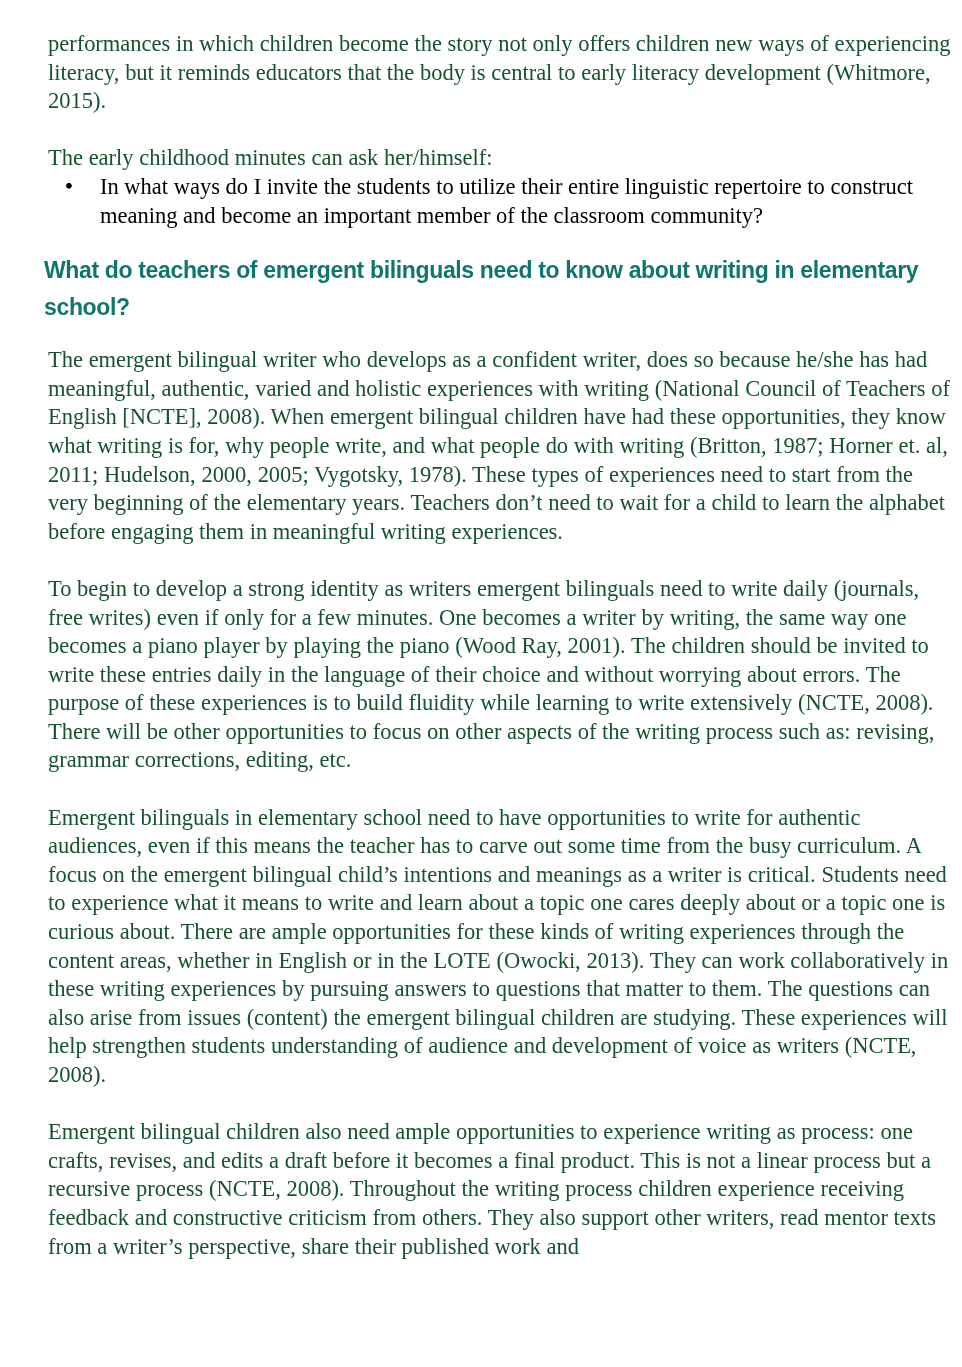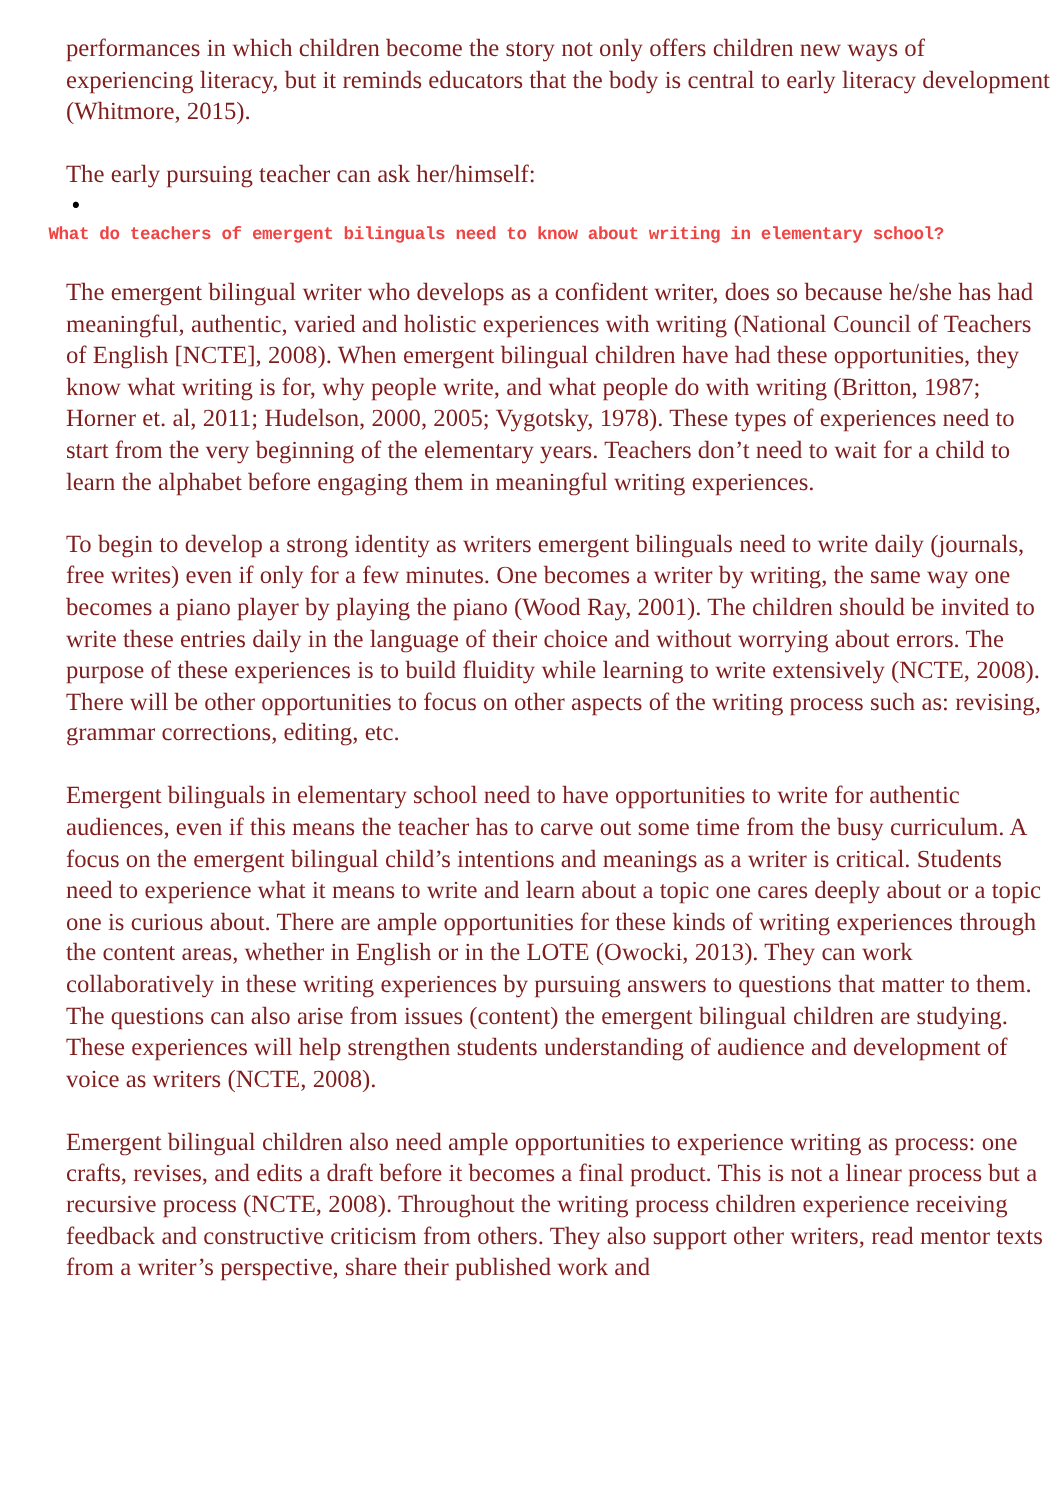--- a/index.html
+++ b/index.html
@@ -20,25 +20,25 @@
     position: relative;
     width: 962px;
     height: 1367px;
     box-sizing: border-box;
     padding: 30px 7px 0 44px;
   }
   .doc-body {
     width: 912px;
   }
   p.para {
-    margin: 0 0 0 16px;
+    margin: 0 0 0 4px;
     font-size: 22.5px;
     line-height: 28.6px;
     text-align: left;
-    color: #7f1d1d;
+    color: #14532d;
     letter-spacing: -0.02px;
     word-spacing: 0.1px;
   }
   .spacer-para {
     height: 28.6px;
   }
   ul.bullet-list {
     list-style: none;
     margin: 0;
     padding: 0;
@@ -56,51 +56,52 @@
     left: 21px;
     top: 0;
     width: 14px;
     line-height: 28.6px;
     font-size: 22.5px;
     color: #000000;
   }
   h2.section-heading {
     margin: 0;
     padding: 0;
-    font-family: Liberation Mono, monospace;
+    font-family: Liberation Sans, sans-serif;
     font-weight: bold;
-    font-size: 16px;
+    font-size: 23px;
     line-height: 37px;
-    color: #ef4444;
+    color: #0f766e;
     width: 880px;
     letter-spacing: -0.35px;
   }
   .heading-block {
     margin-top: 22px;
     margin-bottom: 20px;
   }
 </style>
 </head>
 <body>
 
 <div class="page">
   <div class="doc-body">
 
     <p class="para">performances in which children become the story not only offers children new ways of experiencing literacy, but it reminds educators that the body is central to early literacy development (Whitmore, 2015).</p>
 
     <div class="spacer-para"></div>
 
-    <p class="para">The early pursuing teacher can ask her/himself:</p>
+    <p class="para">The early childhood minutes can ask her/himself:</p>
 
     <ul class="bullet-list">
       <li>
         <span class="bullet-mark">•</span>
       </li>
       <li>
         <span class="bullet-mark">•</span>
+        <span>In what ways do I invite the students to utilize their entire linguistic repertoire to construct meaning and become an important member of the classroom community?</span>
       </li>
     </ul>
 
     <div class="heading-block">
       <h2 class="section-heading">What do teachers of emergent bilinguals need to know about writing in elementary school?</h2>
     </div>
 
     <p class="para">The emergent bilingual writer who develops as a confident writer, does so because he/she has had meaningful, authentic, varied and holistic experiences with writing (National Council of Teachers of English [NCTE], 2008). When emergent bilingual children have had these opportunities, they know what writing is for, why people write, and what people do with writing (Britton, 1987; Horner et. al, 2011; Hudelson, 2000, 2005; Vygotsky, 1978). These types of experiences need to start from the very beginning of the elementary years. Teachers don’t need to wait for a child to learn the alphabet before engaging them in meaningful writing experiences.</p>
 
     <div class="spacer-para"></div>

